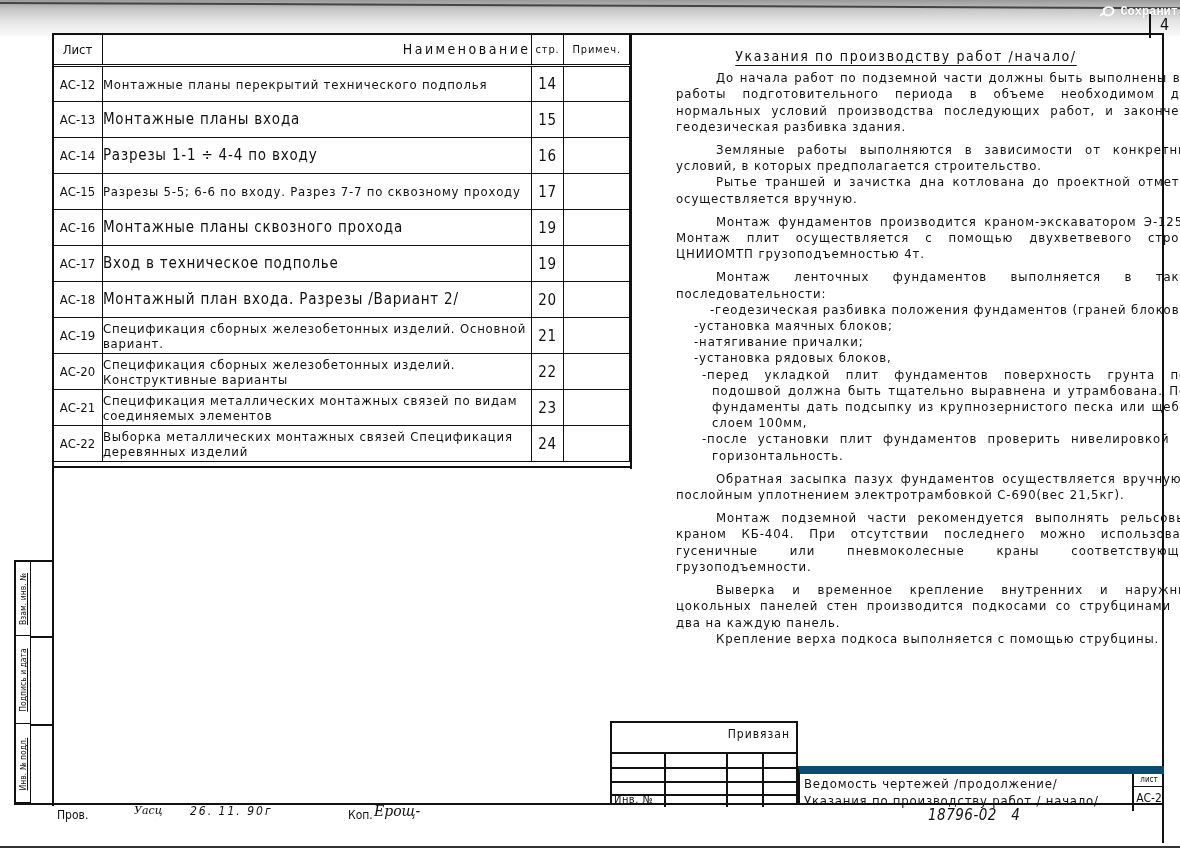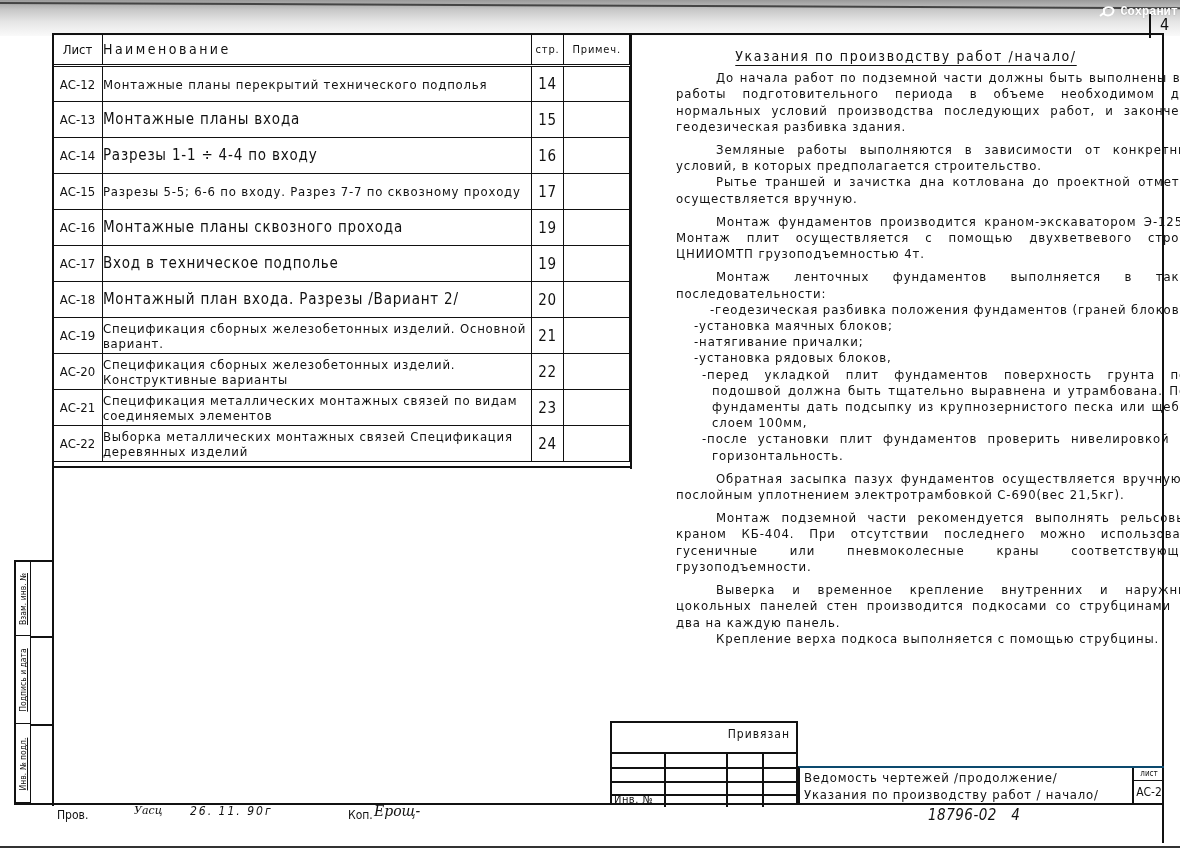--- a/index.html
+++ b/index.html
@@ -39,21 +39,21 @@
   }
   table.index td, table.index th {
     border: 1.6px solid #111; vertical-align: middle; font-weight: normal;
   }
   table.index th { height: 32px; border-bottom: 3.5px double #111; }
   table.index td { height: 36px; }
   .c-sheet { width: 52px; text-align: center; font-size: 13px; letter-spacing: 0; }
   .c-name { width: 474px; line-height: 15px; }
   .c-page { width: 34px; text-align: center; font-size: 15px; }
   .c-note { width: 68px; }
-  th.c-name { text-align: left; padding-left: 0; font-size: 14px; letter-spacing: 2.5px; }
+  th.c-name { text-align: right; padding-left: 0; font-size: 14px; letter-spacing: 2.5px; }
   th.c-page { font-size: 11px; }
   th.c-note { font-size: 11px; }
   .c-name.big { font-size: 15px; }
 
   .notes-border { position: absolute; left: 630px; top: 33px; width: 2px; height: 436px; background: #111; }
   .table-bottom-bar { position: absolute; left: 52px; top: 466px; width: 580px; height: 2px; background: #111; }
 
   
   .notes {
     position: absolute; left: 676px; top: 48px; width: 520px;
@@ -76,21 +76,21 @@
     border: 2px solid #111; border-bottom: none;
   }
   .stamp-left .hdr { height: 31px; border-bottom: 2px solid #111; font-size: 12px; padding: 4px 6px; letter-spacing: 1px; text-align: right; }
   .stamp-grid { position: relative; height: 53px; }
   .stamp-grid .v { position: absolute; top: 0; bottom: 0; width: 2px; background: #111; }
   .stamp-grid .h { position: absolute; left: 0; right: 0; height: 1.6px; background: #111; }
   .inv-label { position: absolute; left: 2px; bottom: 1px; font-size: 11px; letter-spacing: 0.5px; }
 
   .stamp-main {
     position: absolute; left: 798px; top: 766px; width: 366px; height: 39px;
-    border-top: 2px solid #0c4a6e; border-left: 2px solid #111;
+    border-top: 8px solid #0c4a6e; border-left: 2px solid #111;
   }
   .stamp-main .title { position: absolute; left: 4px; top: 1px; font-size: 13px; line-height: 17px; letter-spacing: 0.8px; white-space: nowrap; }
   .sheet-box { position: absolute; right: 0; top: 0; width: 32px; height: 37px; border-left: 2px solid #111; }
   .sheet-box .lbl { height: 13px; border-bottom: 1.6px solid #111; font-size: 8px; text-align: center; line-height: 12px; }
   .sheet-box .val { font-size: 12px; text-align: center; line-height: 22px; }
 
   .doc-num { position: absolute; left: 928px; top: 806px; font-size: 15px; font-style: italic; letter-spacing: 0.5px; }
 
   
   .vstamp {

